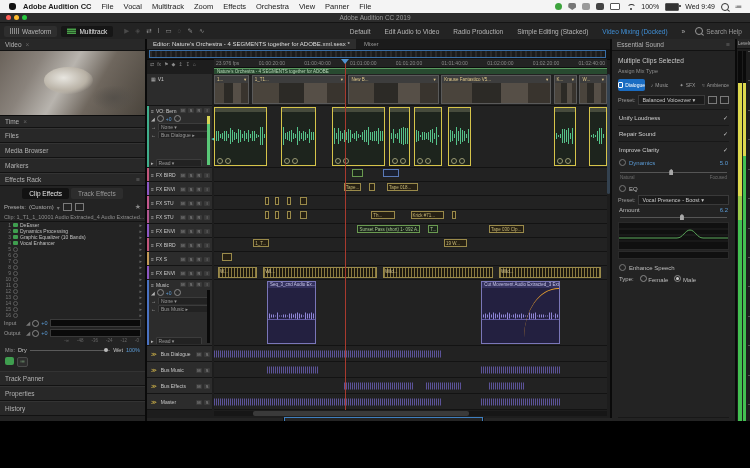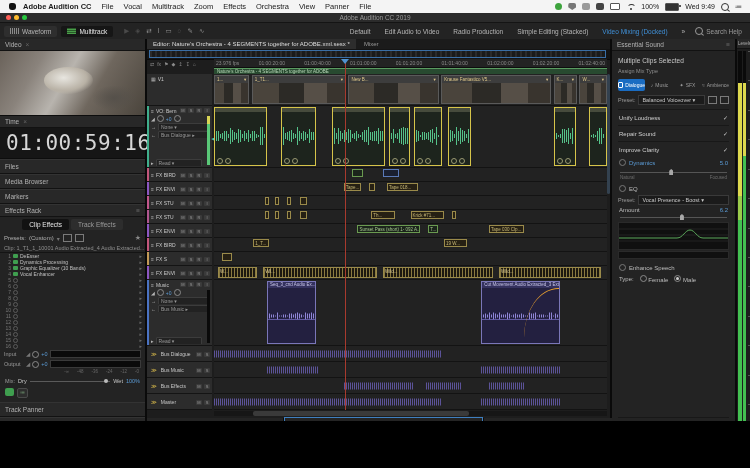--- a/index.html
+++ b/index.html
@@ -267,21 +267,20 @@
         <span class="x">×</span>
       </div>
     <div id="videothumb">
         <div class="blob"></div>
         <div class="rock"></div>
       </div>
     <div class="phead">
         <span>Time</span>
         <span class="x">×</span>
       </div>
-    <div id="timecode">01:00:59:16</div>
     <div id="leftsections">
         <div class="secrow">Files</div>
         <div class="secrow">Media Browser</div>
         <div class="secrow">Markers</div>
       </div>
     <div class="phead" style="border-top:1px solid #333">
         <span>Effects Rack</span>
         <span class="menu">≡</span>
       </div>
     <div id="fxrack-tabs">

